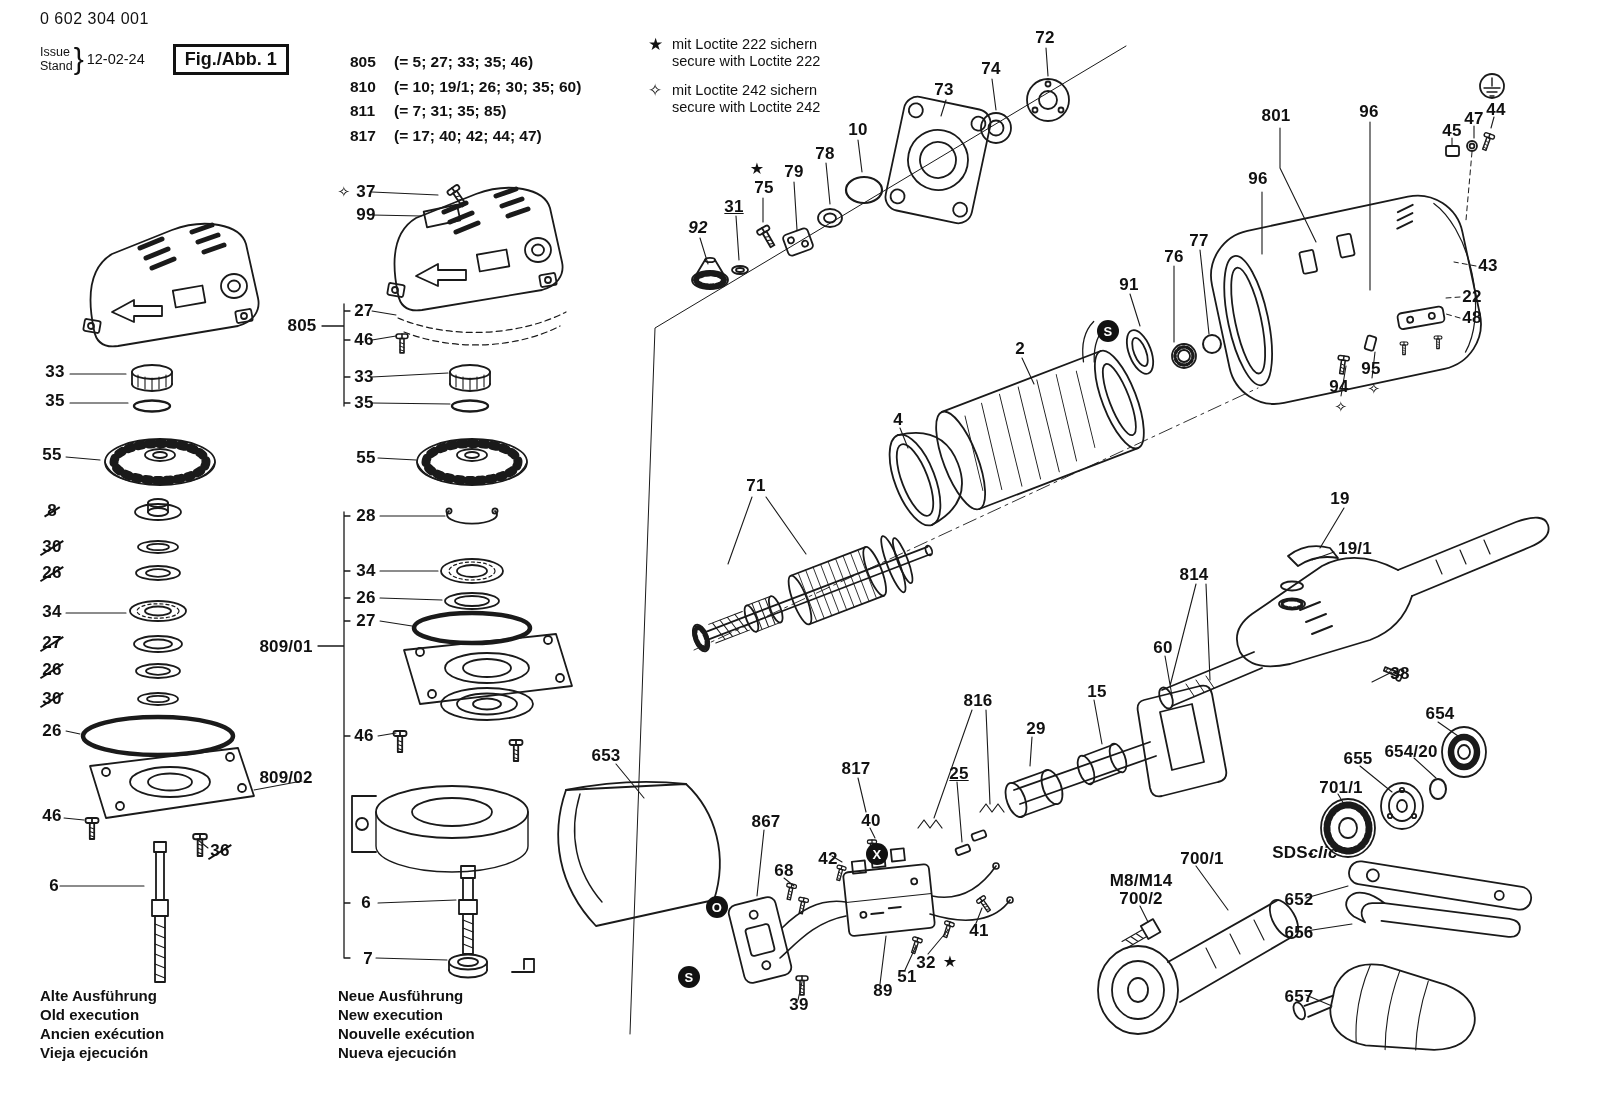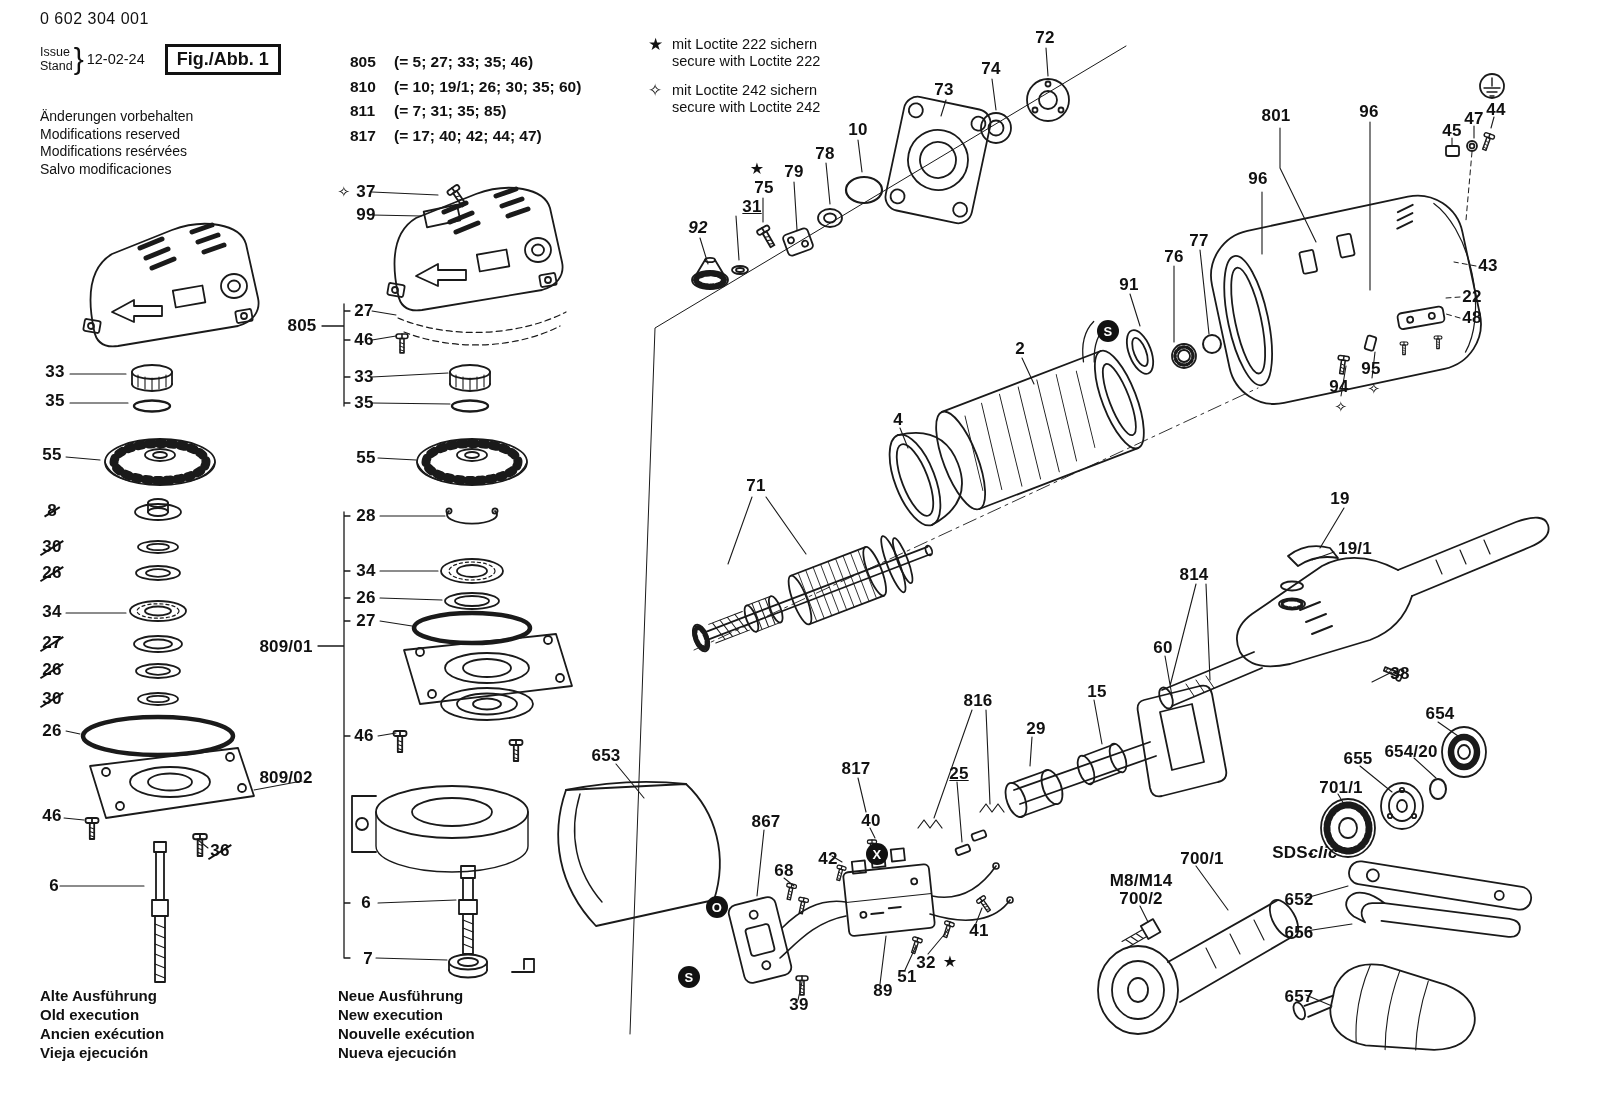--- a/index.html
+++ b/index.html
@@ -5,21 +5,21 @@
 <style>
   html,body{margin:0;padding:0;background:#fff;}
   .page{position:relative;width:1600px;height:1110px;background:#fff;overflow:hidden;
         font-family:"Liberation Sans","DejaVu Sans",sans-serif;color:#111;}
   svg.art{position:absolute;left:0;top:0;width:1600px;height:1110px;}
   .overlay{position:absolute;left:0;top:0;width:1408px;height:1110px;}
   .hdr-pn{position:absolute;left:40px;top:10px;font-size:16px;letter-spacing:.5px;}
   .issue-row{position:absolute;left:40px;top:42px;display:flex;align-items:center;}
   .iss{font-size:12.5px;line-height:14px;}
   .brace{font-size:30px;font-weight:300;margin:0 3px 0 1px;}
-  .date{font-size:14.5px;margin-right:20px;}
+  .date{font-size:14.5px;margin-right:28px;}
   .figbox{border:3px solid #111;font-weight:bold;font-size:18px;padding:2px 9px;background:#fff;}
   .notices{position:absolute;left:40px;top:108px;font-size:14px;line-height:17.5px;}
   .groups{position:absolute;left:350px;top:50px;font-size:15.5px;font-weight:bold;line-height:24.5px;}
   .grow{display:flex;}
   .gid{width:44px;}
   .legend{position:absolute;left:648px;top:36px;font-size:14.5px;line-height:17px;}
   .lrow{display:flex;gap:7px;margin-bottom:12px;}
   .lsym{font-size:17px;width:17px;line-height:17px;}
   .exec{position:absolute;font-weight:bold;font-size:15px;line-height:19px;}
   .exec.old{left:40px;top:986px;}
@@ -474,26 +474,20 @@
     <div class="issue-row">
       <div class="iss">
         <div>Issue</div>
         <div>Stand</div>
       </div>
       <span class="brace">}</span>
       <span class="date">12-02-24</span>
       <span class="figbox">Fig./Abb. 1</span>
     </div>
 
-    <div class="notices" id="notices">
-        <div>Änderungen vorbehalten</div>
-        <div>Modifications reserved</div>
-        <div>Modifications resérvées</div>
-        <div>Salvo modificaciones</div>
-      </div>
 
     <div class="groups" id="groups">
         <div class="grow">
           <span class="gid">805</span>
           <span>(= 5; 27; 33; 35; 46)</span>
         </div>
         <div class="grow">
           <span class="gid">810</span>
           <span>(= 10; 19/1; 26; 30; 35; 60)</span>
         </div>
@@ -565,21 +559,21 @@
         <div class="co n" style="left: 366px; top: 571px;">34</div>
         <div class="co n" style="left: 366px; top: 598px;">26</div>
         <div class="co n" style="left: 366px; top: 621px;">27</div>
         <div class="co n" style="left: 286px; top: 647px;">809/01</div>
         <div class="co n" style="left: 364px; top: 736px;">46</div>
         <div class="co n" style="left: 286px; top: 778px;">809/02</div>
         <div class="co n" style="left: 366px; top: 903px;">6</div>
         <div class="co n" style="left: 368px; top: 959px;">7</div>
         <div class="co n" style="left: 606px; top: 756px;">653</div>
         <div class="co n" style="left: 698px; top: 228px; font-style: italic;">92</div>
-        <div class="co n" style="left: 752px; top: 207px; text-decoration: underline;">31</div>
+        <div class="co n" style="left: 734px; top: 207px; text-decoration: underline;">31</div>
         <div class="co star" style="left: 757px; top: 168px;">★</div>
         <div class="co n" style="left: 764px; top: 188px;">75</div>
         <div class="co n" style="left: 794px; top: 172px;">79</div>
         <div class="co n" style="left: 825px; top: 154px;">78</div>
         <div class="co n" style="left: 858px; top: 130px;">10</div>
         <div class="co n" style="left: 944px; top: 90px;">73</div>
         <div class="co n" style="left: 991px; top: 69px;">74</div>
         <div class="co n" style="left: 1045px; top: 38px;">72</div>
         <div class="co n" style="left: 1276px; top: 116px; text-align: right;">801</div>
         <div class="co n" style="left: 1369px; top: 112px;">96</div>

